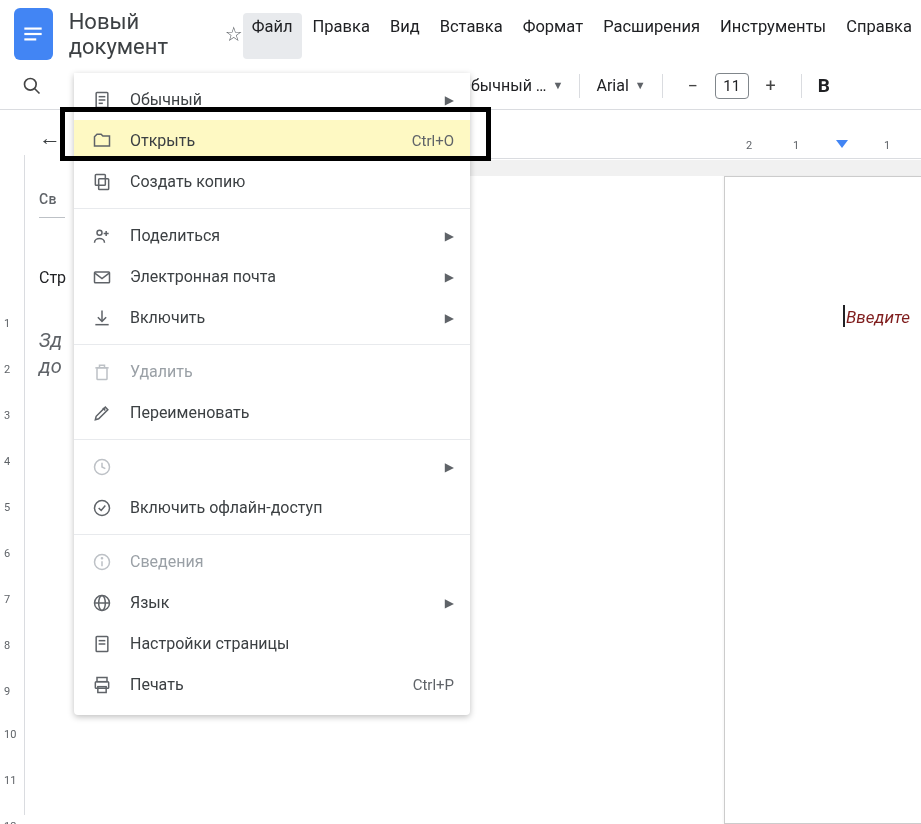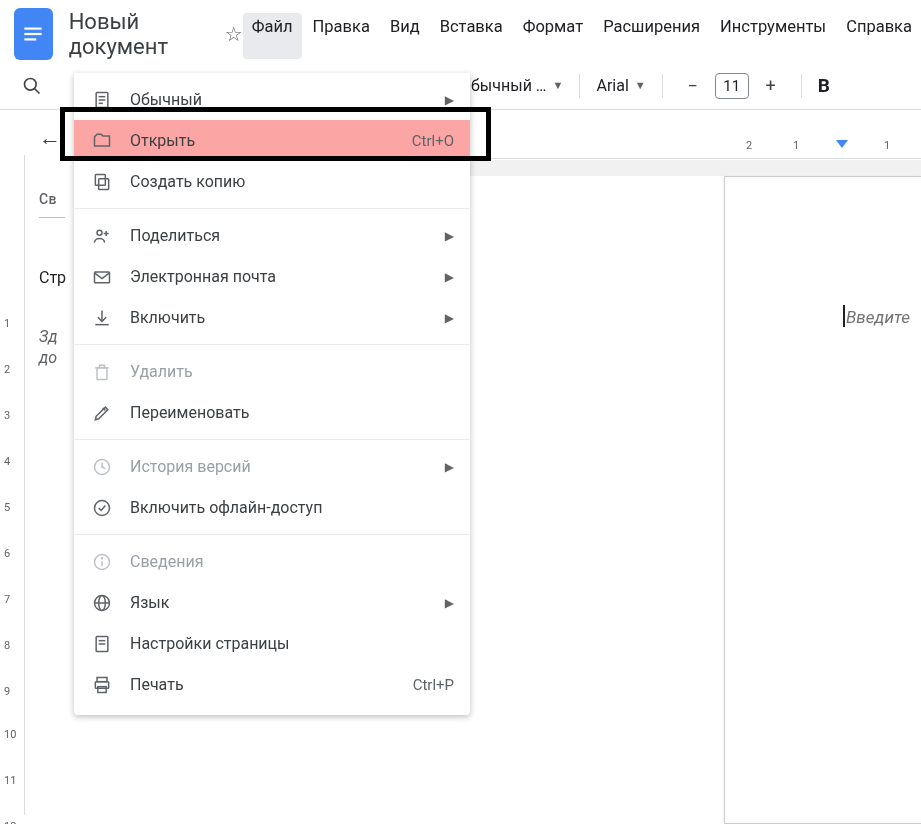--- a/index.html
+++ b/index.html
@@ -48,21 +48,21 @@
   
   .below { display:flex; position:relative; }
   .left-pane {
     width: 73px; height: 720px; position:relative; overflow:hidden;
     font-size:14px; color:#5f6368; padding: 15px 0 0 14px;
   }
   .back-arrow { font-size:22px; color:#3c4043; }
   .lp-label { margin-top:40px; font-weight:500; letter-spacing:0.3px; }
   .lp-divider { height:1px; width:26px; background:#bdc1c6; margin-top:10px; }
   .lp-struct { margin-top:50px; color:#202124; font-size:16px; }
-  .lp-body { margin-top:40px; font-style:italic; font-size:16px; color:#5f6368; line-height:1.3; }
+  .lp-body { margin-top:40px; font-style:italic; font-size:20px; color:#5f6368; line-height:1.3; }
 
   
   .vruler {
     position:absolute; top:155px; left:0; width:25px; height:660px;
     border-right:1px solid #dadce0; background:#fff;
   }
   .vtick { position:absolute; left:4px; font-size:11px; color:#5f6368; }
 
   
   .hruler {
@@ -78,41 +78,41 @@
 
   
   .page {
     position:absolute; top:176px; left:724px; right:0; bottom:0;
     background:#fff; border:1px solid #ccc; border-right:none;
     box-shadow: -1px 0 2px rgba(0,0,0,0.04);
   }
   .page-gap { position:absolute; top:160px; left:470px; right:0; height:16px; background:#f1f1f1; }
   .placeholder {
     position:absolute; top:130px; left:121px;
-    font-size:17px; font-style:italic; color:#737373;
+    font-size:17px; font-style:italic; color:#7f1d1d;
   }
   .cursor-bar {
     position:absolute; top:128px; left:118px; width:1.5px; height:22px; background:#202124;
   }
 
   
   .dropdown {
     position:absolute; top:73px; left:74px;
     width: 396px; background:#fff;
     box-shadow: 0 2px 6px rgba(0,0,0,0.25);
     border-radius: 0 0 4px 4px;
     padding: 6px 0 10px 0;
     z-index: 50;
   }
   .dd-item {
     display:flex; align-items:center; height:41px;
     padding: 0 16px 0 16px; font-size:16px; color:#3c4043;
     cursor:pointer; position:relative;
   }
-  .dd-item.hover { background:#fca5a5; }
+  .dd-item.hover { background:#fef9c3; }
   .dd-item.disabled { color:#9aa0a6; }
   .dd-icon { width:24px; height:24px; margin-right:16px; display:flex; align-items:center; justify-content:center; }
   .dd-icon svg { width:20px; height:20px; stroke:#5f6368; fill:none; stroke-width:1.8; }
   .dd-item.disabled .dd-icon svg { stroke:#bdc1c6; }
   .dd-label { flex:1; }
   .dd-short { font-size:15px; color:#5f6368; }
   .dd-sub { position:absolute; right:16px; color:#5f6368; font-size:12px; }
   .dd-divider { height:1px; background:#e8eaed; margin:6px 0; }
 
   .highlight-box {
@@ -305,21 +305,20 @@
     <span class="dd-label">Переименовать</span>
   </div>
   <div class="dd-divider"></div>
   <div class="dd-item disabled">
     <span class="dd-icon">
         <svg viewBox="0 0 24 24">
           <circle cx="12" cy="12" r="9"></circle>
           <path d="M12 7v5l4 2"></path>
         </svg>
       </span>
-    <span class="dd-label">История версий</span>
     <span class="dd-sub">▶</span>
   </div>
   <div class="dd-item">
     <span class="dd-icon">
         <svg viewBox="0 0 24 24">
           <circle cx="12" cy="12" r="9"></circle>
           <path d="M8 12l3 3 5-6"></path>
         </svg>
       </span>
     <span class="dd-label">Включить офлайн-доступ</span>

